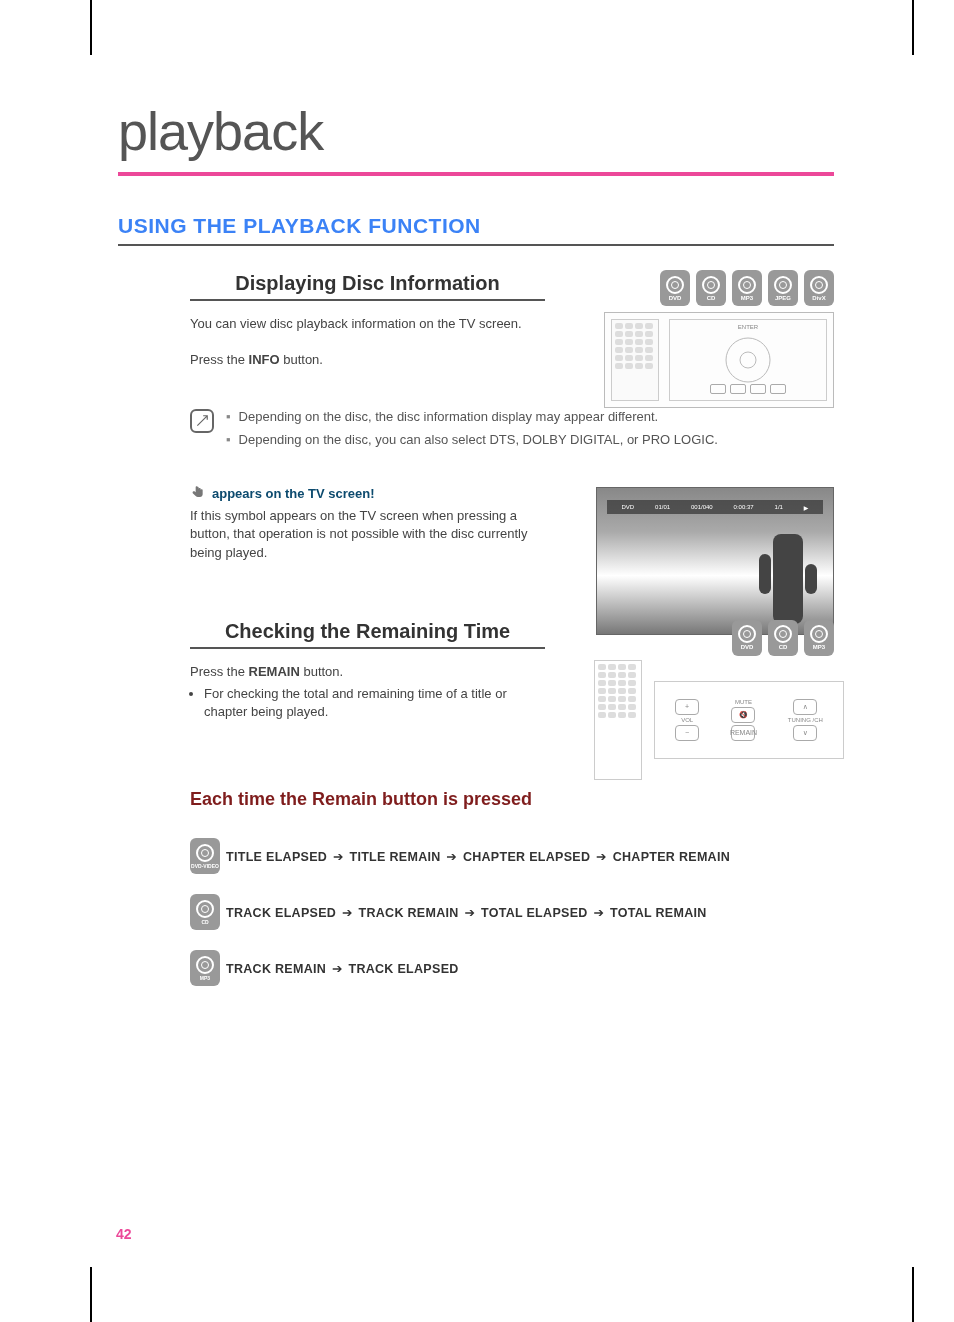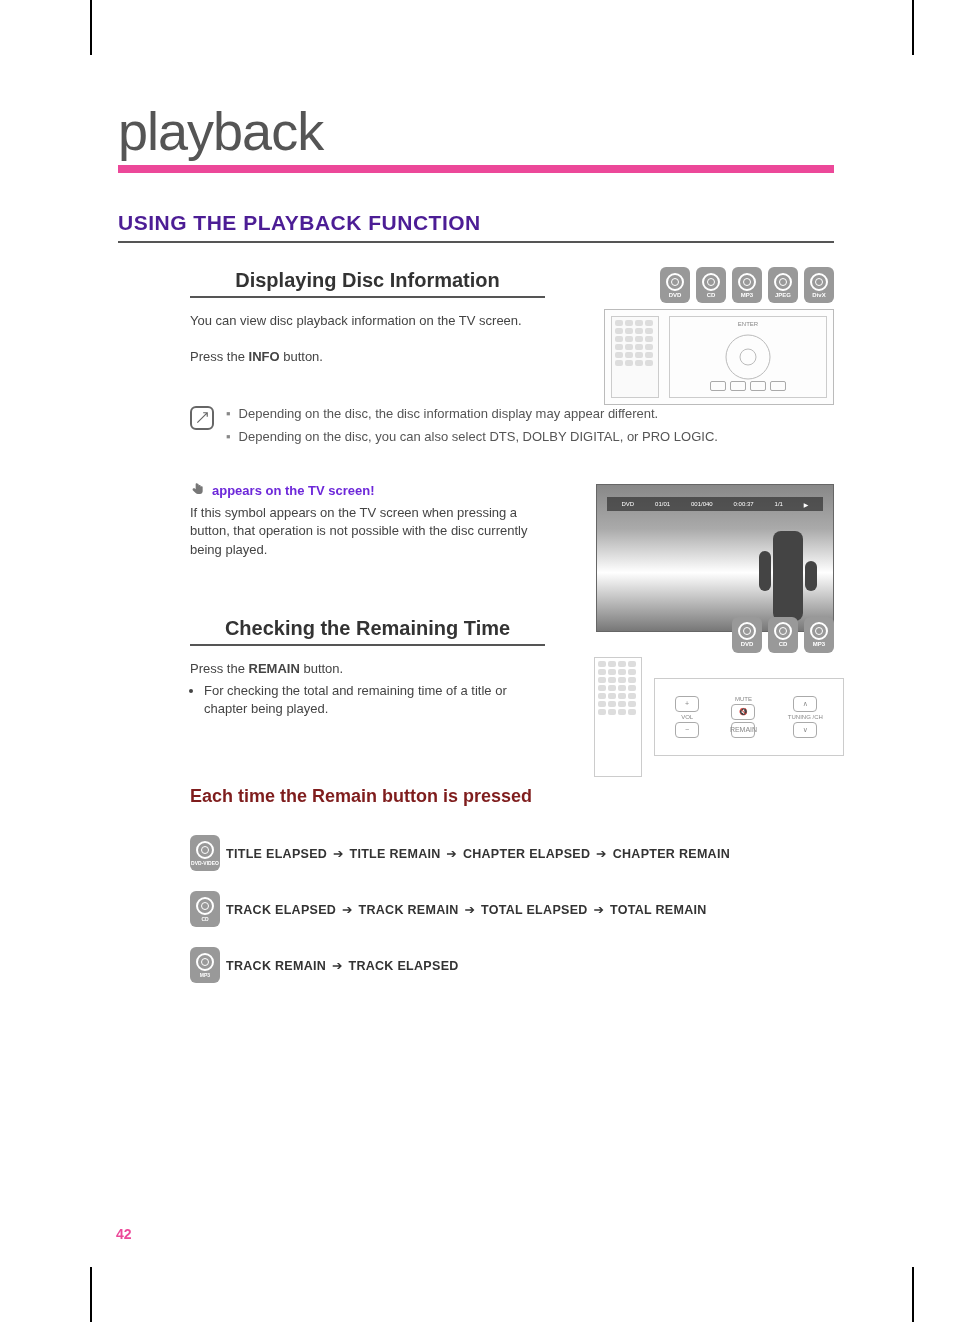--- a/index.html
+++ b/index.html
@@ -32,31 +32,31 @@
 
   .page {
     padding: 100px 120px 50px 118px;
   }
 
   .chapter-title {
     font-size: 54px;
     font-weight: 300;
     letter-spacing: -1px;
     color: #555;
-    border-bottom: 8px solid #ec4899;
-    padding-bottom: 3px;
+    border-bottom: 4px solid #ec4899;
+    padding-bottom: 10px;
     margin-bottom: 38px;
     font-family: "Helvetica Neue", Arial, sans-serif;
   }
 
   .section-title {
     font-size: 21px;
     font-weight: bold;
     letter-spacing: 0.5px;
-    color: #4c1d95;
+    color: #3b82f6;
     border-bottom: 2px solid #555;
     padding-bottom: 6px;
     margin-bottom: 26px;
   }
 
   .content-indent {
     padding-left: 72px;
     position: relative;
   }
 
@@ -183,21 +183,21 @@
   }
   .note-list .bullet { color: #888; }
 
   .tv-warning {
     margin-top: 30px;
     width: 360px;
   }
   .tv-warning .heading {
     font-size: 13px;
     font-weight: bold;
-    color: #6d28d9;
+    color: #0c4a6e;
     display: flex;
     align-items: flex-end;
     gap: 6px;
     margin-bottom: 6px;
   }
   .hand-icon {
     width: 16px; height: 16px;
     display:inline-flex; align-items:center; justify-content:center;
     color:#777;
   }

